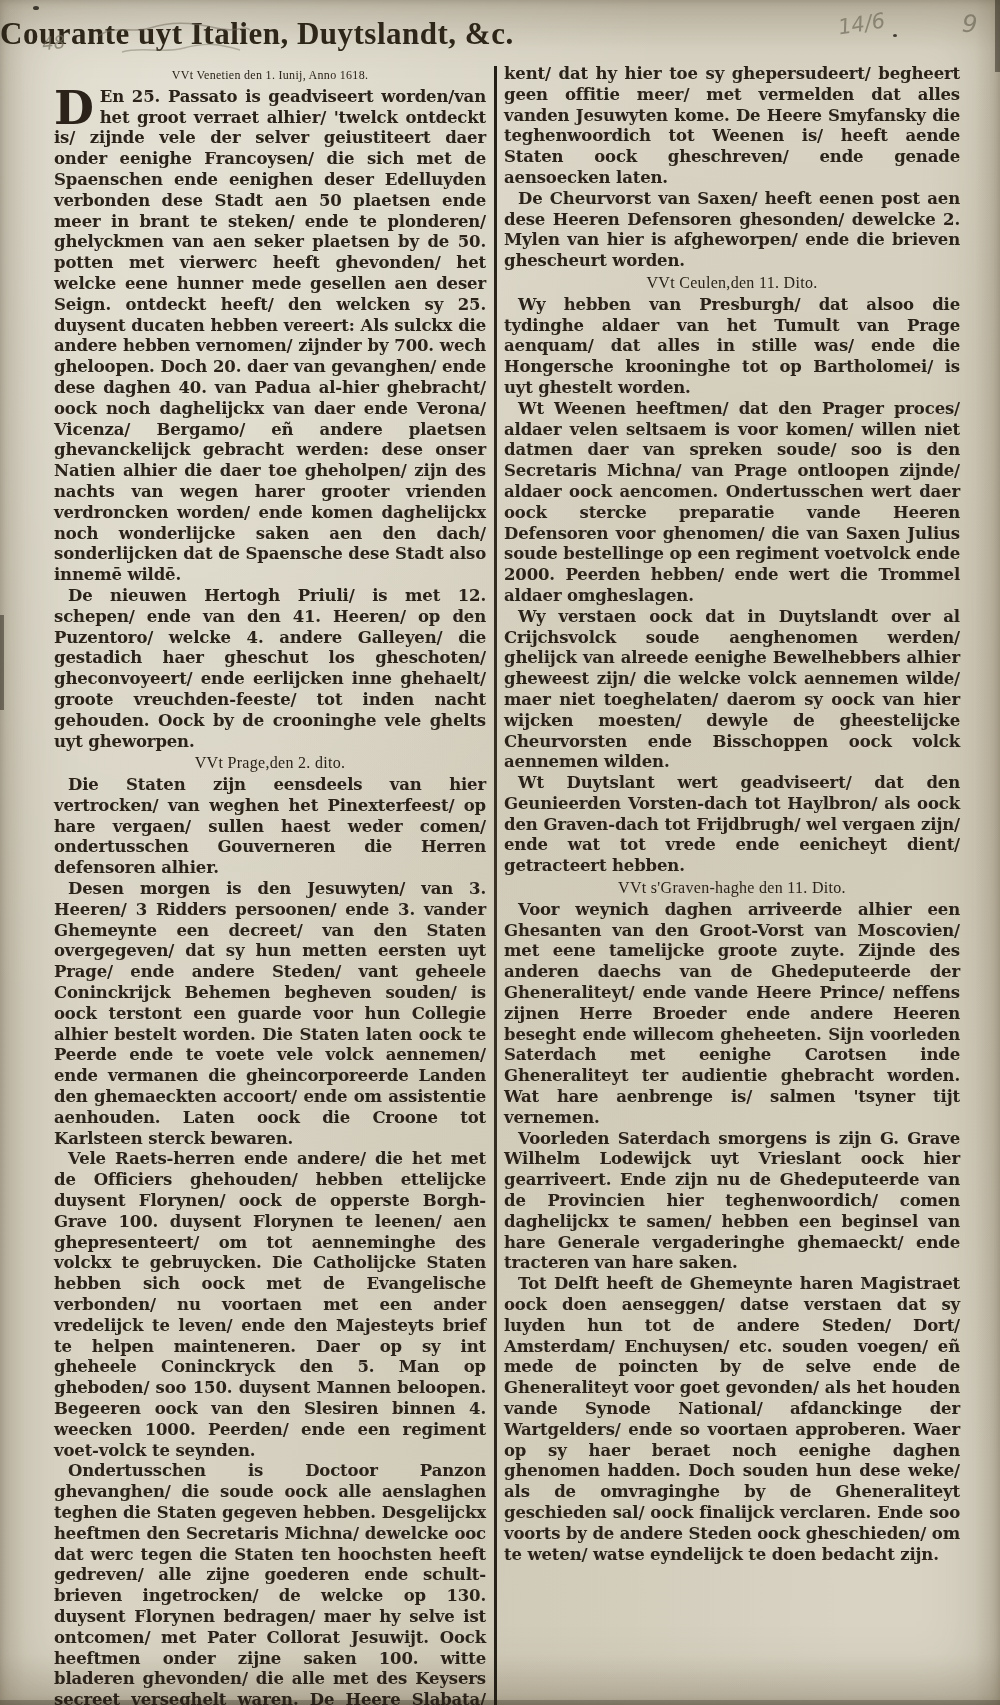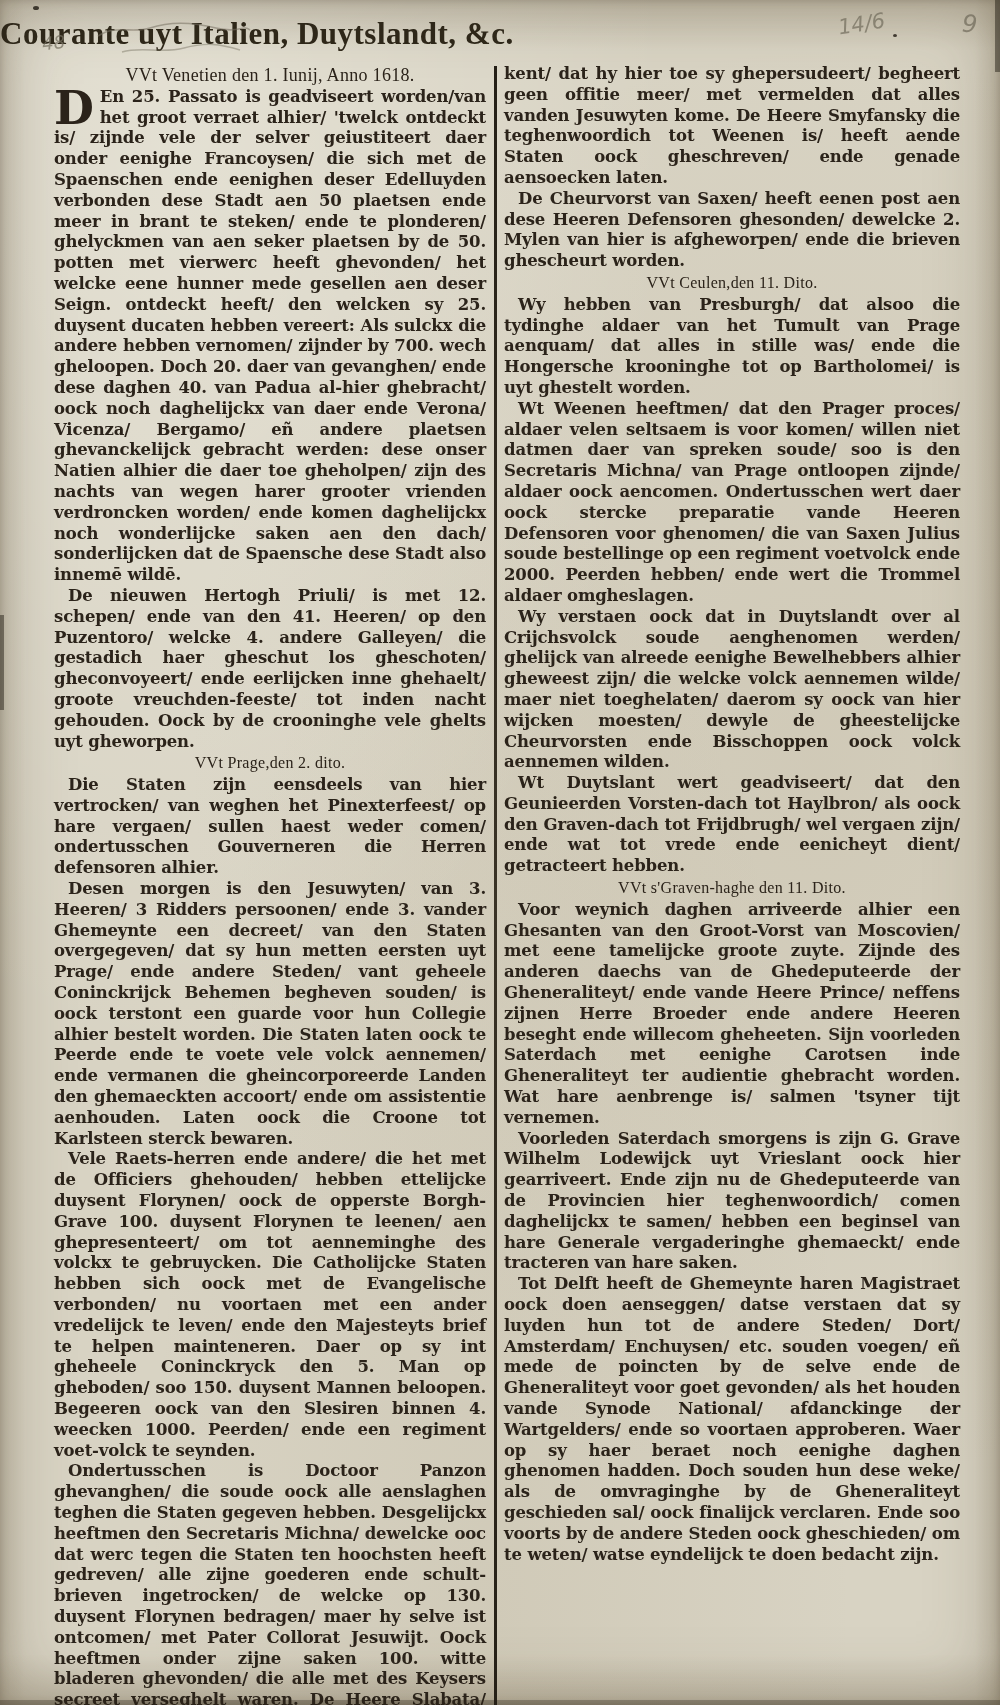--- a/index.html
+++ b/index.html
@@ -51,21 +51,21 @@
   .para{margin:0;text-indent:14px;}
   .para.no-indent{text-indent:0;}
   .dateline{
     text-align:center;
     font-weight:normal;
     font-family:"Liberation Serif","DejaVu Serif",serif;
     font-size:16px;
     letter-spacing:0.3px;
     margin:1px 0;
   }
-  .dateline-large{font-size:18px;}
+  .dateline-large{font-size:12px;}
   .dropcap{
     float:left;
     font-size:46px;
     line-height:38px;
     padding:2px 6px 0 0;
     font-weight:bold;
     color:#2b231a;
   }
   .annot{
     position:absolute;

